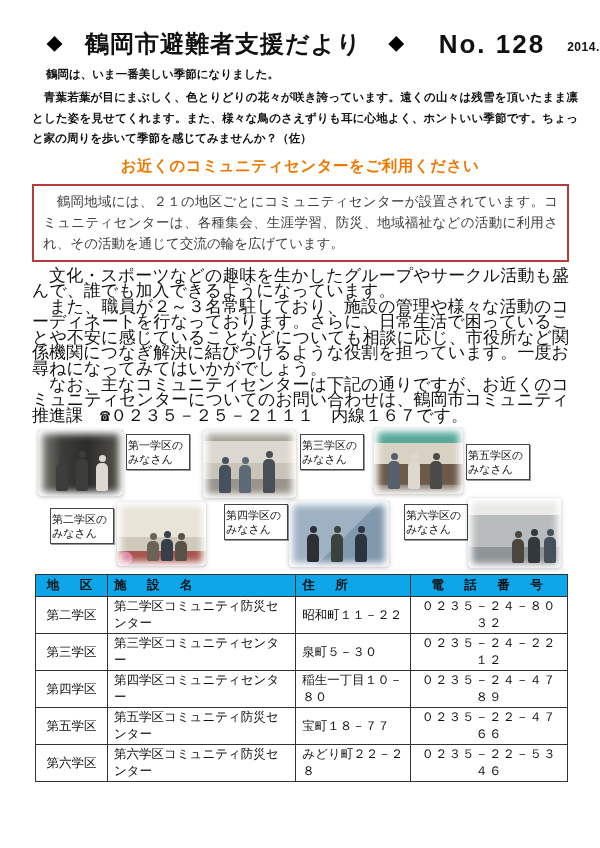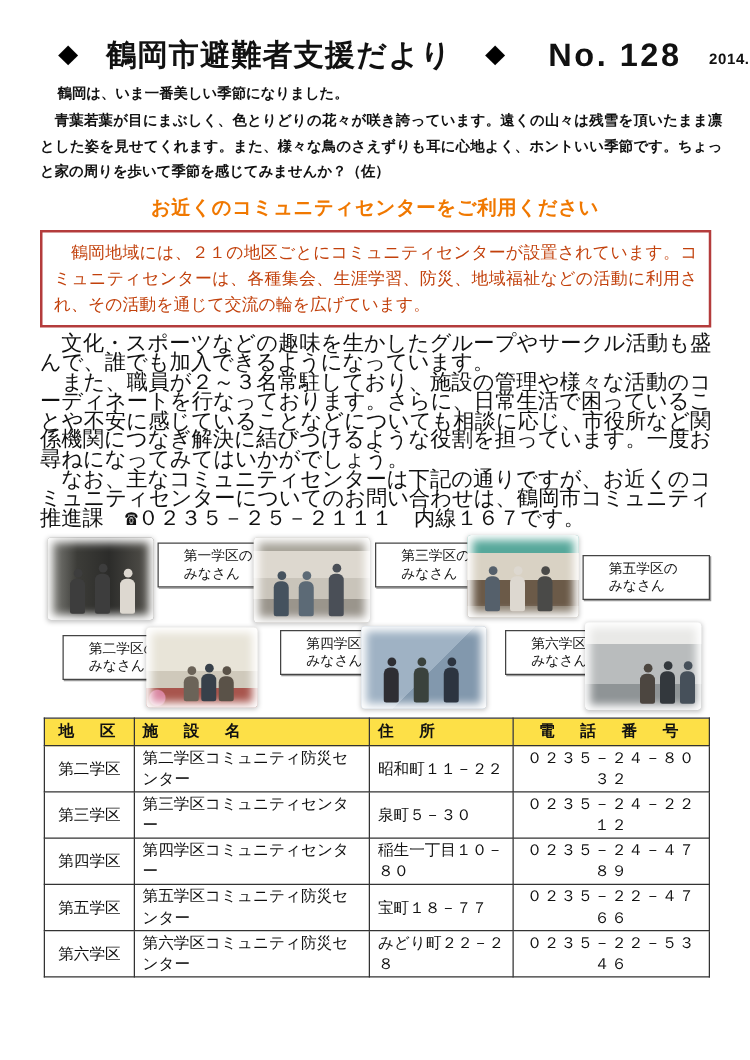--- a/index.html
+++ b/index.html
@@ -15,29 +15,29 @@
   .issue-date{font-size:12px;font-weight:700;margin-left:22px;margin-top:6px;letter-spacing:0.5px;}
   
   .greeting{margin:7px 32px 0 46px;font-size:11.5px;font-weight:700;}
   .intro-body{margin:5px 22px 0 32px;font-size:11.5px;font-weight:700;line-height:20.5px;text-align:justify;}
   
   .orange-heading{margin:7px 0 0 0;text-align:center;font-size:15.5px;font-weight:900;
     color:#f07800;letter-spacing:0.5px;}
   
   .red-box{margin:7px 31px 0 32px;border:2px solid #b43c3c;padding:5px 9px 6px 9px;}
   .red-box p{margin:0;font-family:"Liberation Serif",serif;font-size:13.5px;line-height:21px;
-    color:#c2410c;text-align:justify;}
+    color:#404040;text-align:justify;}
   
   .body-text{margin:7px 31px 0 32px;}
   .body-text p{margin:0;font-family:Liberation Mono, monospace;font-size:17px;line-height:15.6px;text-align:justify;}
   
   .collage{position:relative;height:140px;margin-top:4px;}
   .photo{position:absolute;border-radius:3px;
     box-shadow:inset 0 0 7px 4px #fff,0 1px 4px rgba(0,0,0,.25);}
-  .caption{position:absolute;background:#fff;border:1px solid #444;width:60px;padding:3px 20px;
+  .caption{position:absolute;background:#fff;border:1px solid #444;width:60px;padding:3px 1px;
     font-family:"Liberation Serif",serif;font-size:11px;line-height:14px;box-shadow:1px 1px 0 #999;}
   .person{position:absolute;bottom:5px;width:12px;height:28px;background:#3d3d3d;
     border-radius:5px 5px 2px 2px;}
   .person::before{content:"";position:absolute;top:-8px;left:2.5px;width:7px;height:7px;
     border-radius:50%;background:inherit;}
   .person.light{background:#ddd8d0;}
   .photo1{left:38px;top:2px;width:85px;height:66px;
     background:linear-gradient(90deg,#8a8a85 0%,#3c3c38 28%,#2c2c2a 58%,#57554f 100%);}
   .photo2{left:203px;top:2px;width:93px;height:68px;
     background:linear-gradient(180deg,#a8a49a 0 16%,#ddd8cf 16% 48%,#c9c4ba 48% 72%,#9a958c 72%);}
@@ -53,21 +53,21 @@
   .cap1{left:126px;top:6px;}
   .cap2{left:300px;top:6px;}
   .cap3{left:466px;top:16px;}
   .cap4{left:50px;top:80px;}
   .cap5{left:224px;top:76px;}
   .cap6{left:404px;top:76px;}
   
   table.facility{border-collapse:collapse;margin:6px auto 0 35px;width:533px;
     font-family:"Liberation Serif",serif;font-size:12.5px;}
   table.facility th,table.facility td{border:1px solid #333;padding:1px 6px;height:17px;}
-  table.facility th{background:#fde047;font-weight:700;letter-spacing:4px;height:19px;}
+  table.facility th{background:#0ea5e9;font-weight:700;letter-spacing:4px;height:19px;}
   .col-district{width:63px;text-align:center;}
   .col-name{width:197px;text-align:left;}
   .col-addr{width:112px;text-align:left;}
   .col-phone{width:161px;text-align:center;letter-spacing:1px;}
 </style>
 </head>
 <body>
 
 <div class="page">
 

